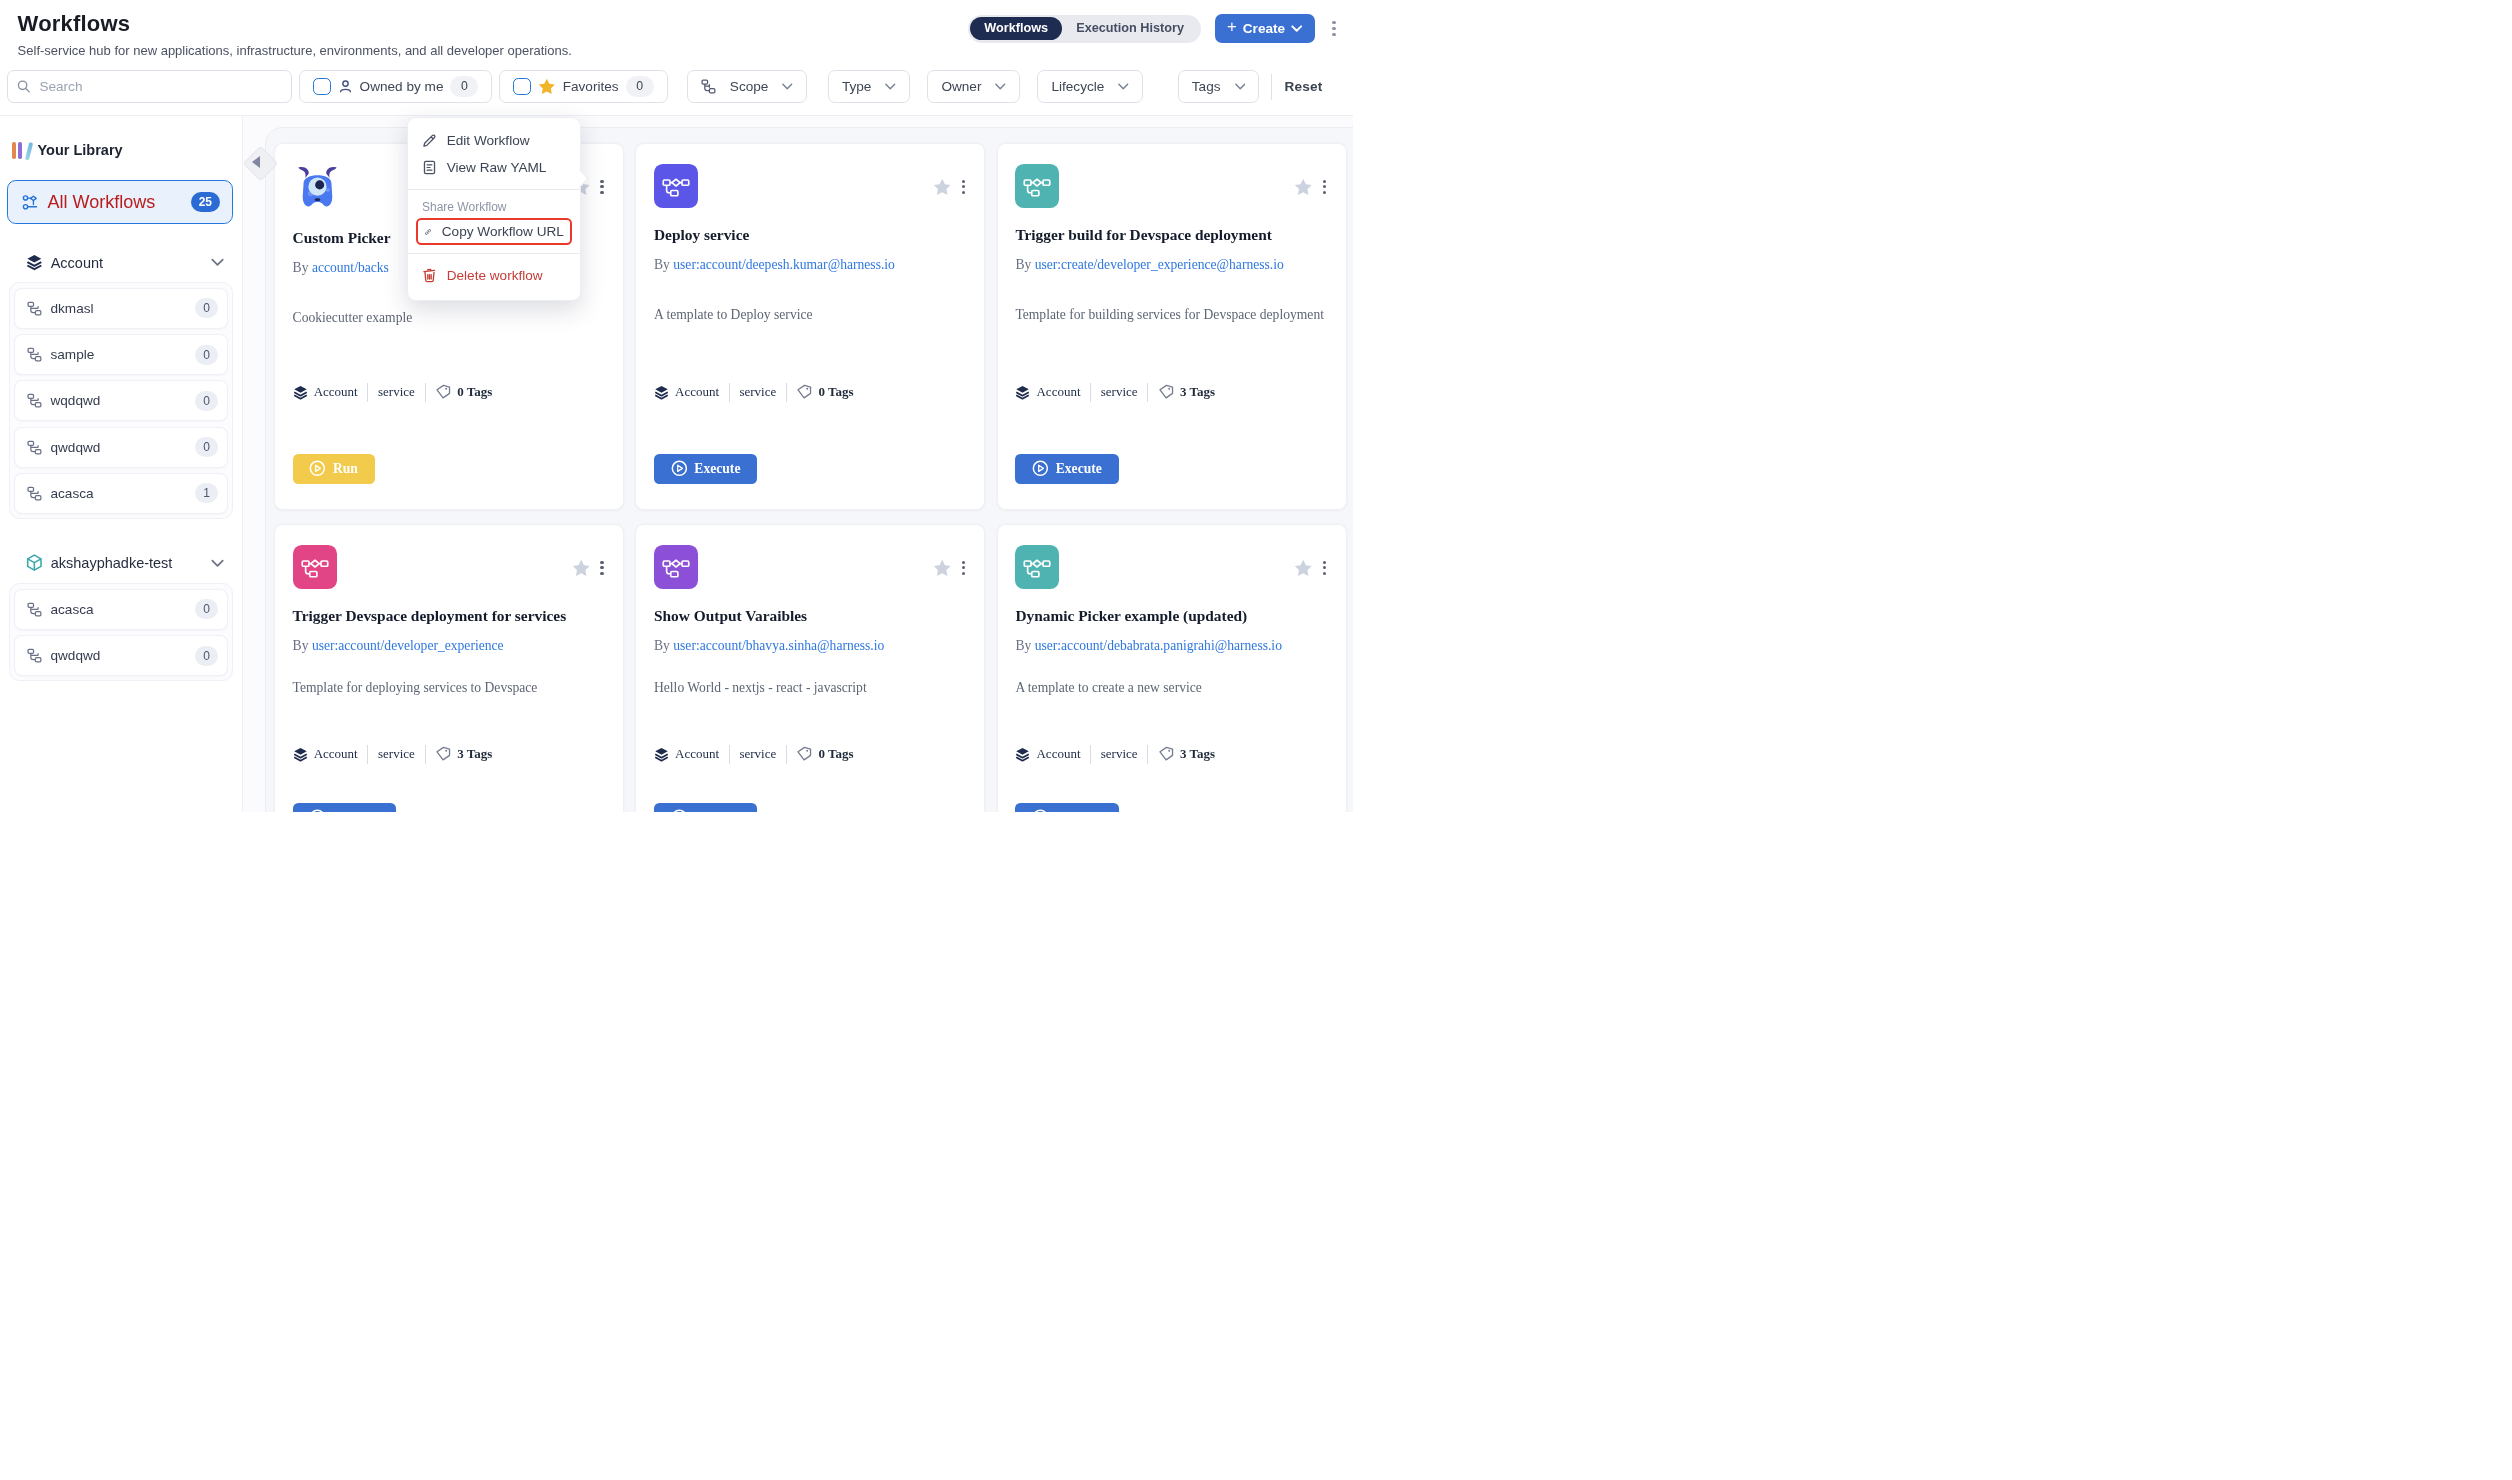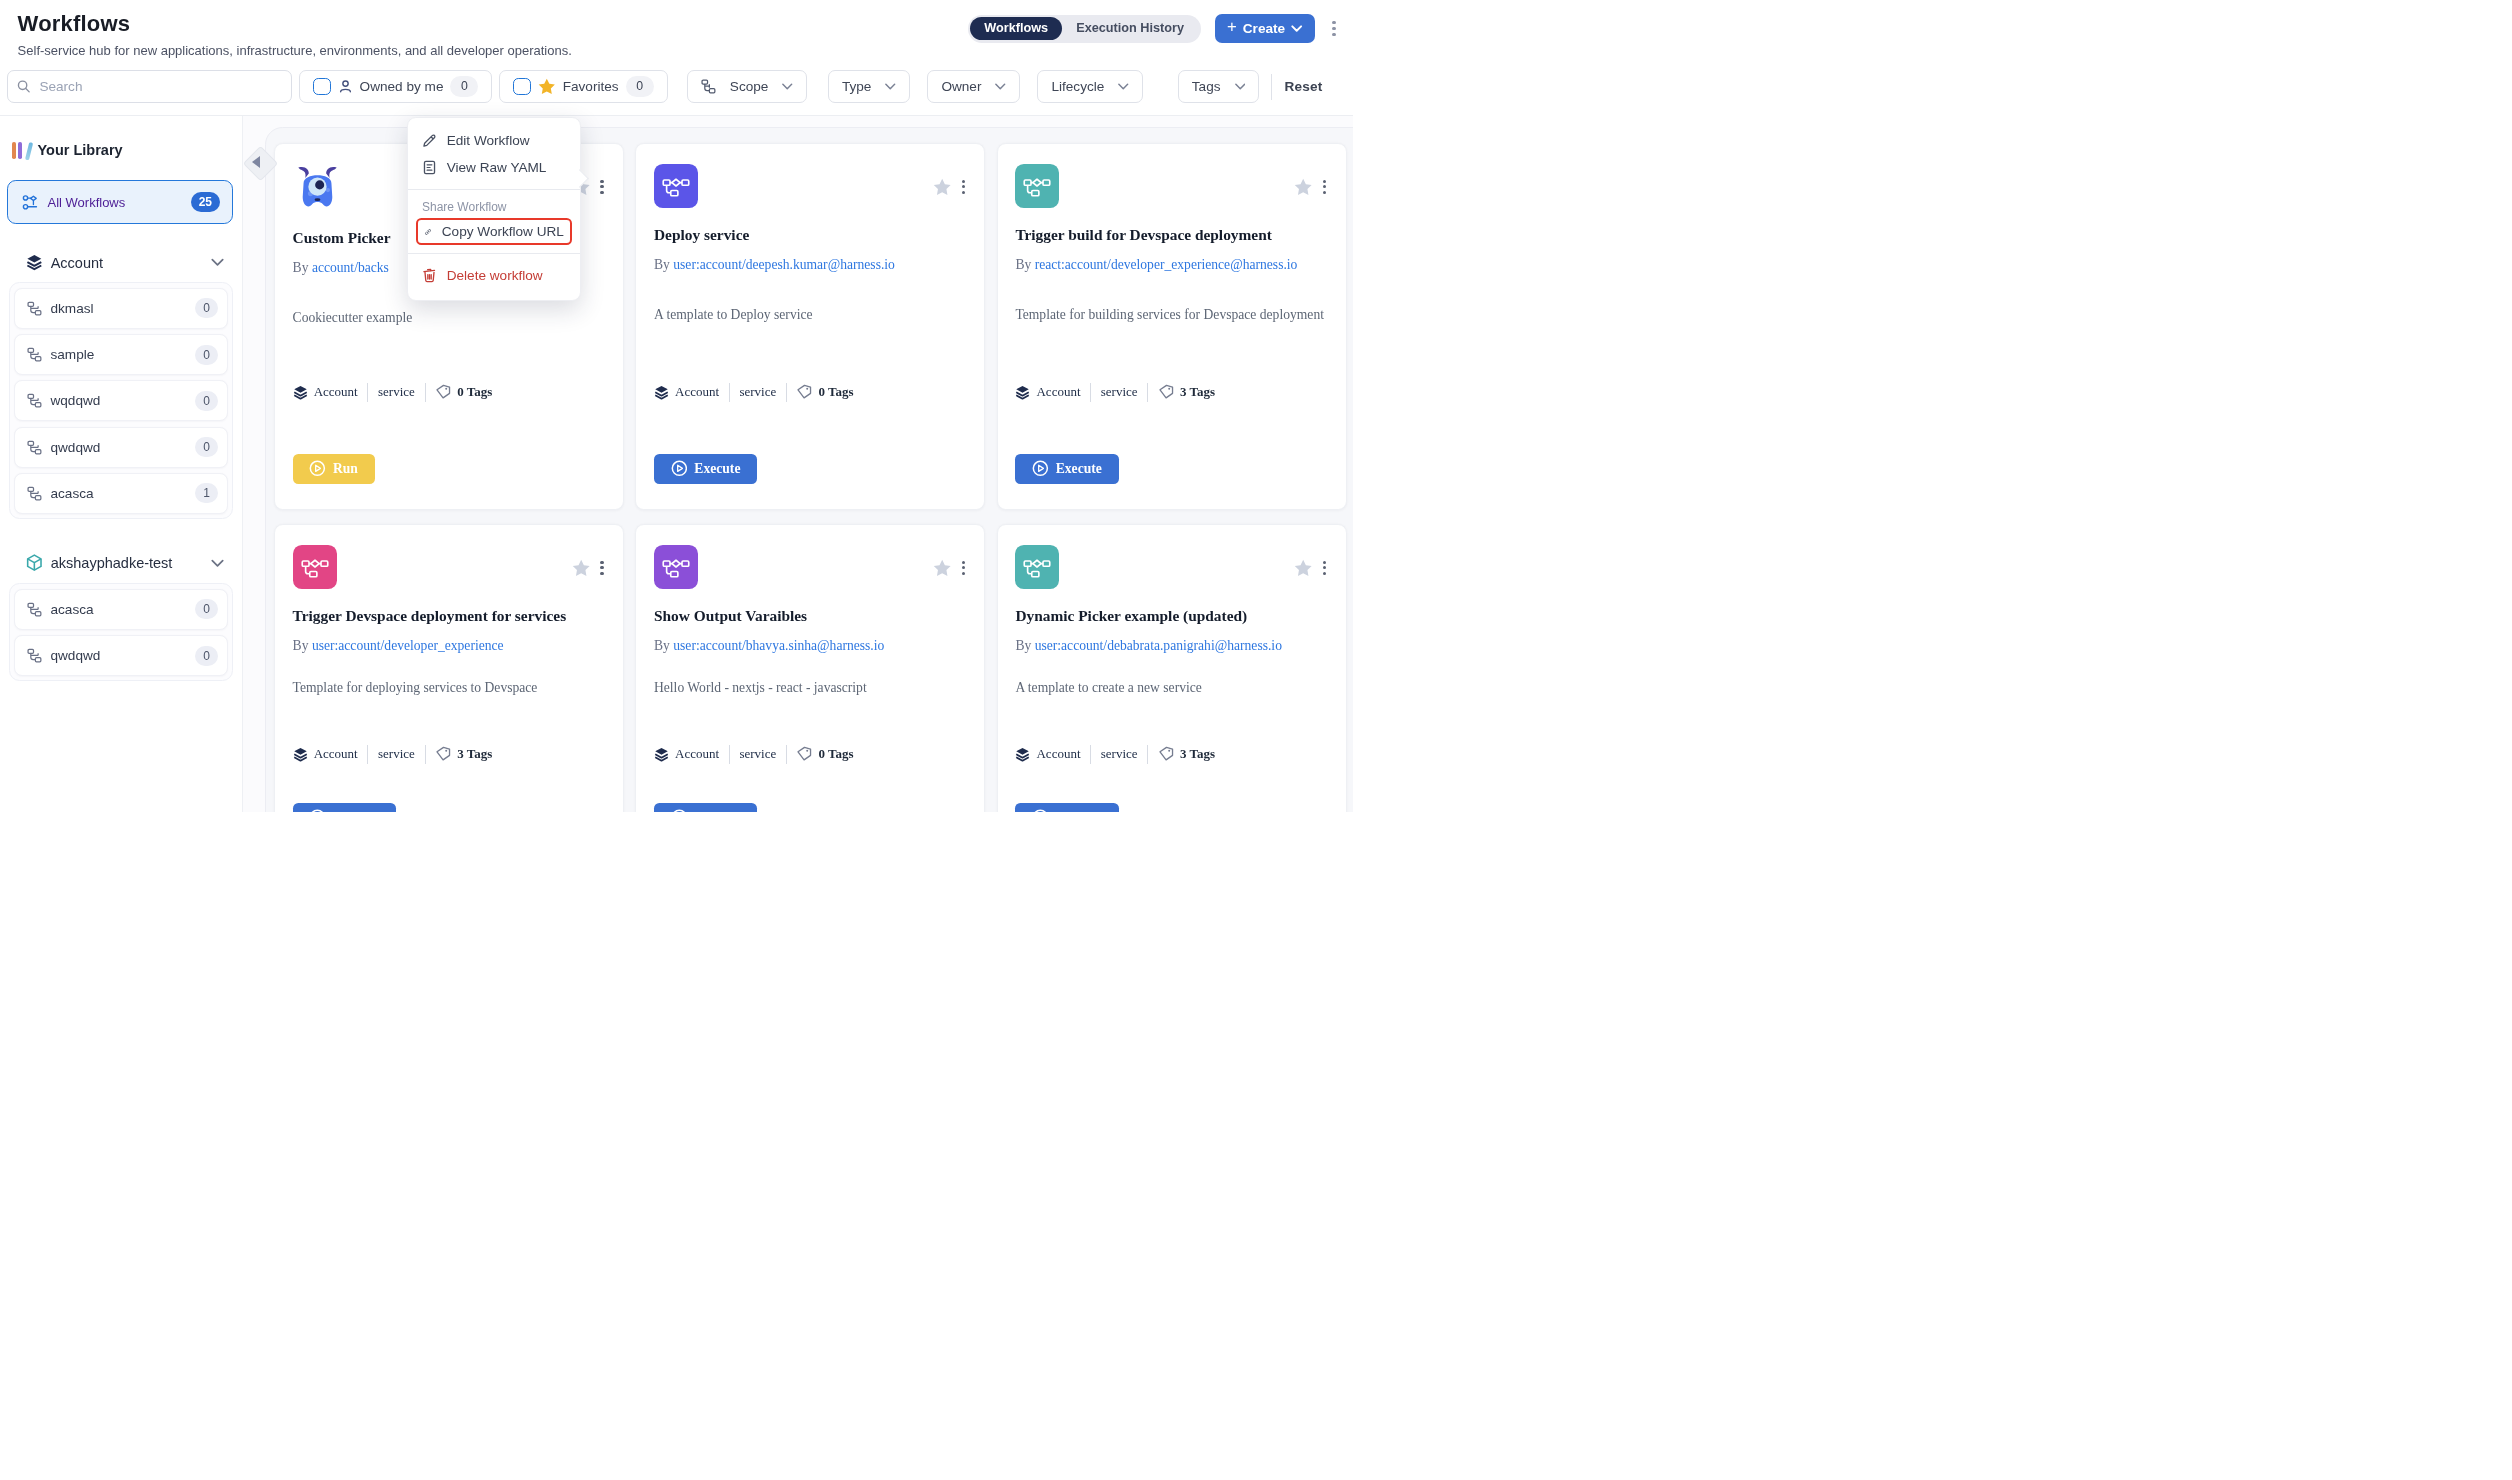--- a/index.html
+++ b/index.html
@@ -43,21 +43,21 @@
   .collapse-glyph{position:absolute;left:8.8px;top:40px;width:0;height:0;border-top:6.1px solid transparent;border-bottom:6.1px solid transparent;border-right:8.8px solid #7e86a0;pointer-events:none;}
   
   .library-row{display:flex;align-items:center;gap:8.8px;padding:24.6px 0 0 12.3px;}
   .library-icon{display:flex;align-items:flex-end;gap:2.2px;height:18.4px;}
   .library-icon i{display:block;border-radius:1.8px;}
   .library-icon i:nth-child(1){width:4px;height:17.6px;background:#e2874f;}
   .library-icon i:nth-child(2){width:4px;height:17.6px;background:#8f6cd8;}
   .library-icon i:nth-child(3){width:4px;height:17.6px;background:linear-gradient(180deg,#6db7e0,#9fd4e8);transform:rotate(14deg);transform-origin:bottom;}
   .library-title{font-size:14.5px;font-weight:bold;color:#1c2330;}
   .all-workflows{margin:21px 8.8px 0 7px;height:44px;background:#e9f2fc;border:0.9px solid #2478da;border-radius:8.8px;display:flex;align-items:center;padding:0 12.3px 0 14px;gap:8.8px;cursor:pointer;box-sizing:border-box;}
-  .all-workflows-label{font-size:13px;color:#4c1d95;flex:1;}
+  .all-workflows-label{font-size:18px;color:#b91c1c;flex:1;}
   .blue-badge{background:#2b6bd4;color:#fff;font-size:12px;font-weight:bold;border-radius:10.5px;min-width:24px;height:20px;line-height:20px;text-align:center;padding:0 2.6px;}
   .section-head{display:flex;align-items:center;gap:8px;padding:0 17.6px 0 26px;margin-top:30px;cursor:pointer;}
   .section-head.second{margin-top:35px;}
   .section-name{font-size:14.5px;color:#262e40;flex:1;}
   .item-group{margin:11.4px 8.8px 0 8.8px;border:0.9px solid #eef0f6;border-radius:10.5px;background:#fcfcfe;padding:4.4px;}
   .side-item{background:#fff;border:0.9px solid #f0f1f6;border-radius:8px;height:39px;display:flex;align-items:center;gap:8px;padding:0 8.8px 0 12.3px;margin-bottom:5.3px;cursor:pointer;box-shadow:0 0.9px 1.8px rgba(20,30,60,.03);}
   .side-item:last-child{margin-bottom:0;}
   .side-item-name{font-size:13.6px;color:#333b4d;flex:1;}
   .gray-badge{background:#eceef5;color:#4d5569;font-size:12px;border-radius:10.5px;min-width:23px;height:20px;line-height:20px;text-align:center;}
   
@@ -438,21 +438,21 @@
                   <path d="M10 0.8 L12.9 6.6 19.2 7.5 14.6 12 15.7 18.3 10 15.3 4.3 18.3 5.4 12 0.8 7.5 7.1 6.6 Z" fill="#ccd2de"></path>
                 </svg>
               <span class="kebab">
                   <i></i>
                   <i></i>
                   <i></i>
                 </span>
             </div>
           </div>
           <div class="card-title">Trigger build for Devspace deployment</div>
-          <div class="byline"><span>By</span> <a>react:account/developer_experience@harness.io</a></div>
+          <div class="byline"><span>By</span> <a>user:create/developer_experience@harness.io</a></div>
           <div class="card-desc">Template for building services for Devspace deployment</div>
           <div class="meta-row">
             <span class="meta-item">
                 <svg width="15" height="15" viewBox="0 0 18 18">
                   <path d="M9 1.2 L16.5 5.2 9 9.2 1.5 5.2 Z" fill="#1f2c4d"></path>
                   <path d="M1.5 8.8 L9 12.8 L16.5 8.8" fill="none" stroke="#1f2c4d" stroke-width="2.1" stroke-linejoin="round"></path>
                   <path d="M1.5 12.4 L9 16.4 L16.5 12.4" fill="none" stroke="#1f2c4d" stroke-width="2.1" stroke-linejoin="round"></path>
                 </svg>
                 <span>Account</span>
               </span>

